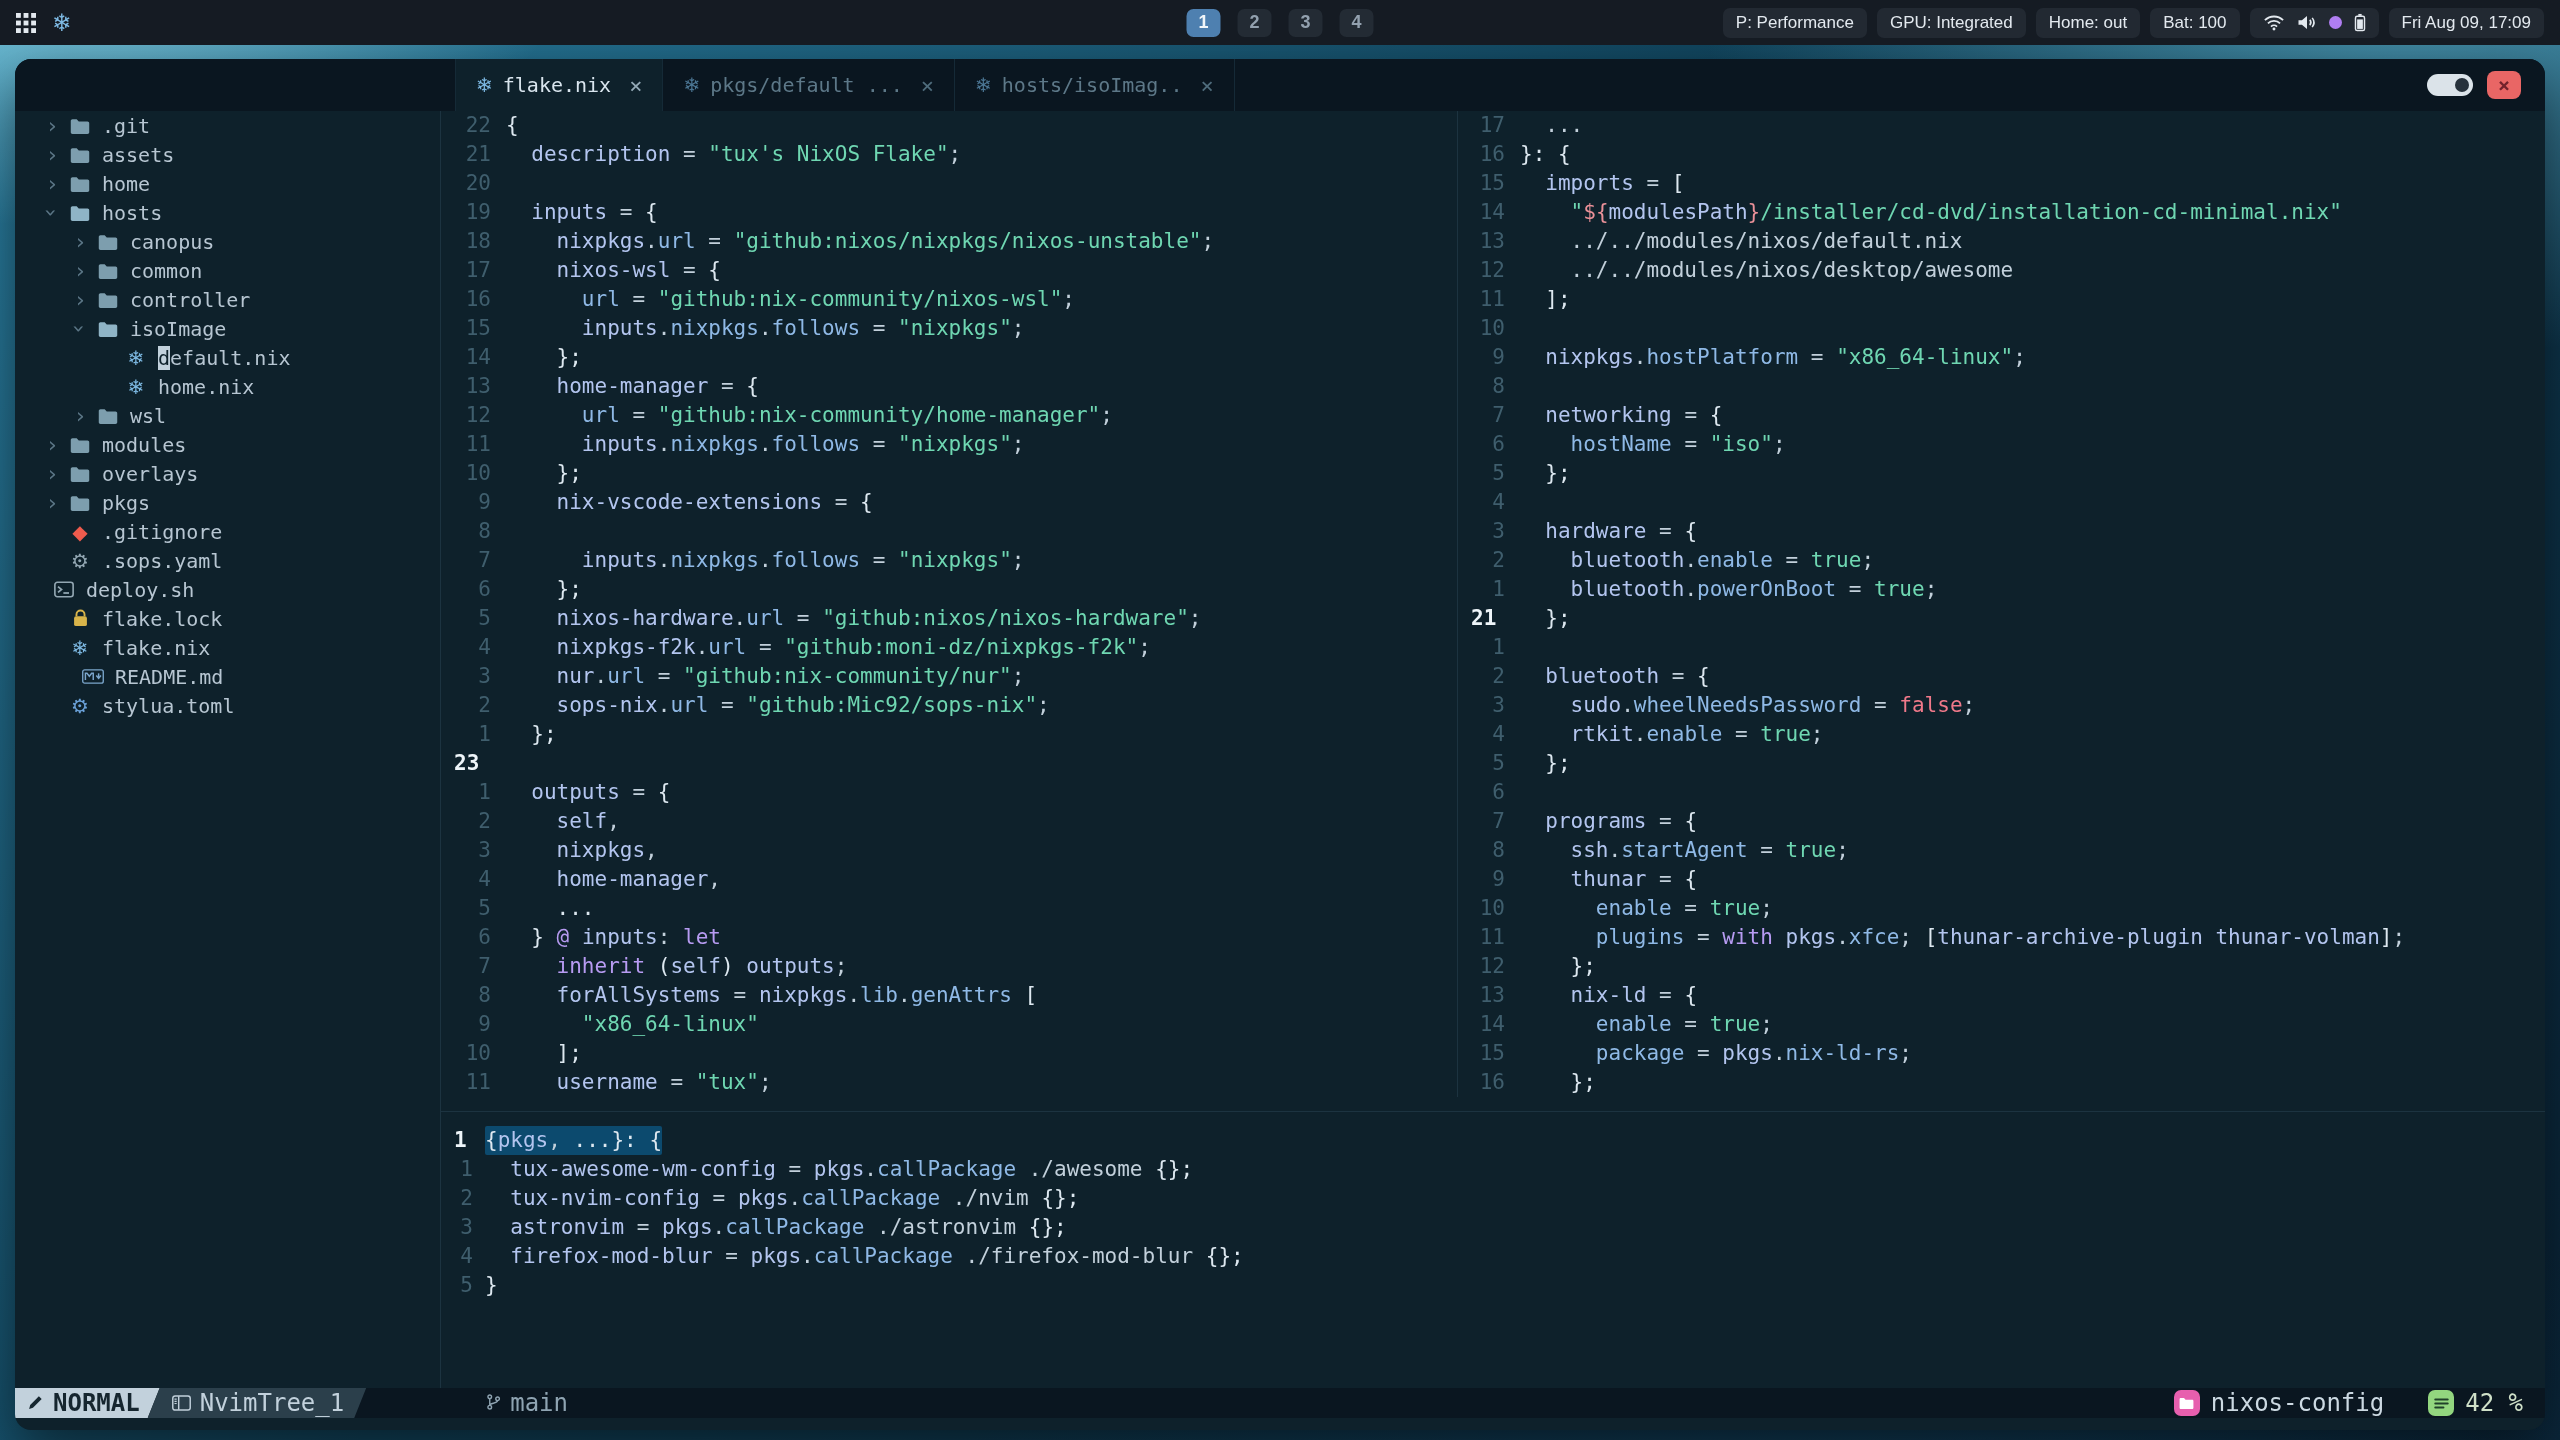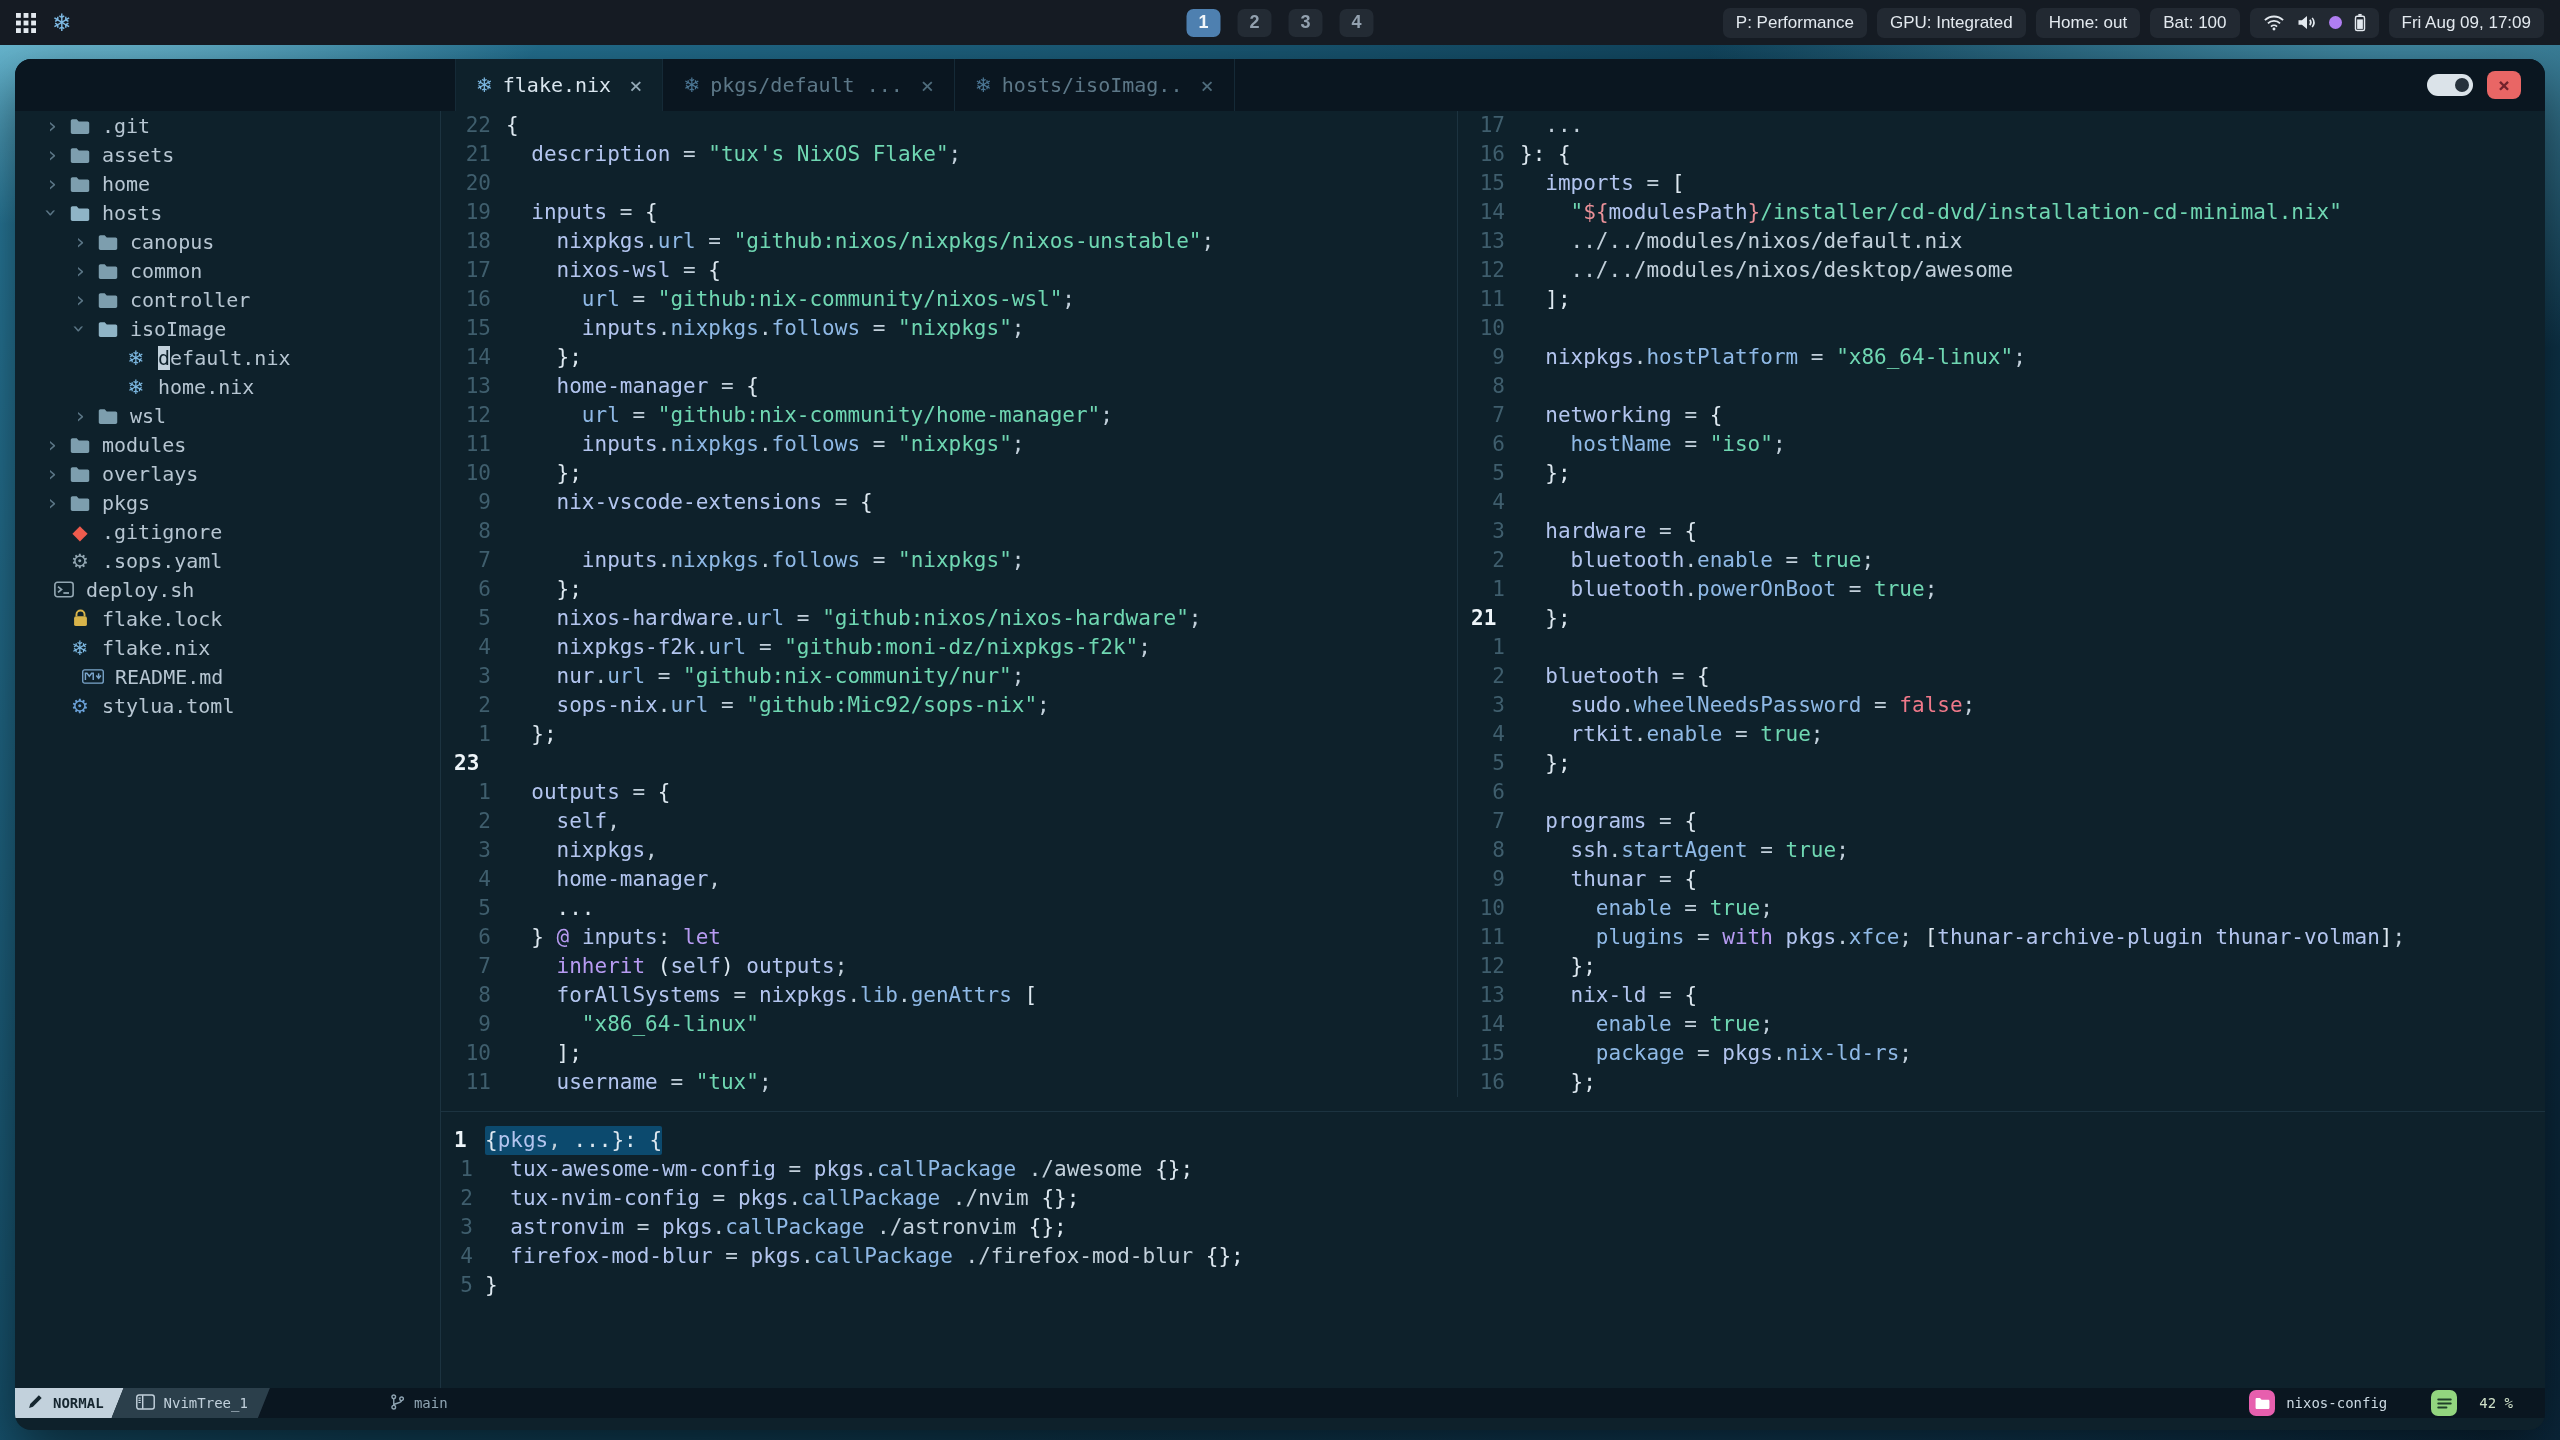--- a/index.html
+++ b/index.html
@@ -68,30 +68,30 @@
   
   .c-x{color:#c2d0db}
   .c-p{color:#dde8f0}
   .c-i{color:#b3c5ef}
   .c-s{color:var(--string_teal,#6fd7b2)}
   .c-k{color:#b79bf2}
   .c-e{color:var(--error_pink,#f0798a)}
   .c-n{color:#8fb9e6}
   .c-m{color:#ea9098}
   
-  .statusline{flex:0 0 30px;background:var(--chrome_bg,#0a1620);display:flex;align-items:center;font-family:"DejaVu Sans Mono",monospace;font-size:14px;color:#8fa4b2}
+  .statusline{flex:0 0 30px;background:var(--chrome_bg,#0a1620);display:flex;align-items:center;font-family:"DejaVu Sans Mono",monospace;font-size:24px;color:#8fa4b2}
   .seg-mode{height:30px;background:#c2d1dc;color:#16262f;font-weight:700;display:flex;align-items:center;gap:9px;padding:0 20px 0 12px;clip-path:polygon(0 0,100% 0,calc(100% - 12px) 100%,0 100%)}
   .seg-tree{height:30px;background:#2b3f4b;color:#c2d1dc;display:flex;align-items:center;gap:9px;padding:0 22px 0 24px;margin-left:-12px;clip-path:polygon(12px 0,100% 0,calc(100% - 12px) 100%,0 100%)}
   .seg-branch{display:flex;align-items:center;gap:9px;margin-left:120px;color:#8fa4b2}
   .sl-right{margin-left:auto;display:flex;align-items:flex-end}
   .proj{display:flex;align-items:center;gap:11px;color:#ccd9e2}
   .si{width:26px;height:26px;border-radius:7px;display:inline-flex;align-items:center;justify-content:center}
   .si.pink{background:var(--status_pink,#e75fae)}
   .si.green{background:var(--status_green,#93d67f)}
-  .pct{display:flex;align-items:center;gap:22px;margin-left:44px;margin-right:32px;color:#cfe0c8}
+  .pct{display:flex;align-items:center;gap:11px;margin-left:44px;margin-right:22px;color:#cfe0c8}
   .cmdline{flex:0 0 12px}
 </style>
 </head>
 <body>
 
 <div class="topbar">
   <div class="tb-left">
     <span class="tbicon">
         <svg width="20" height="20" viewBox="0 0 14 14">
           <g fill="#e3e9ef">

